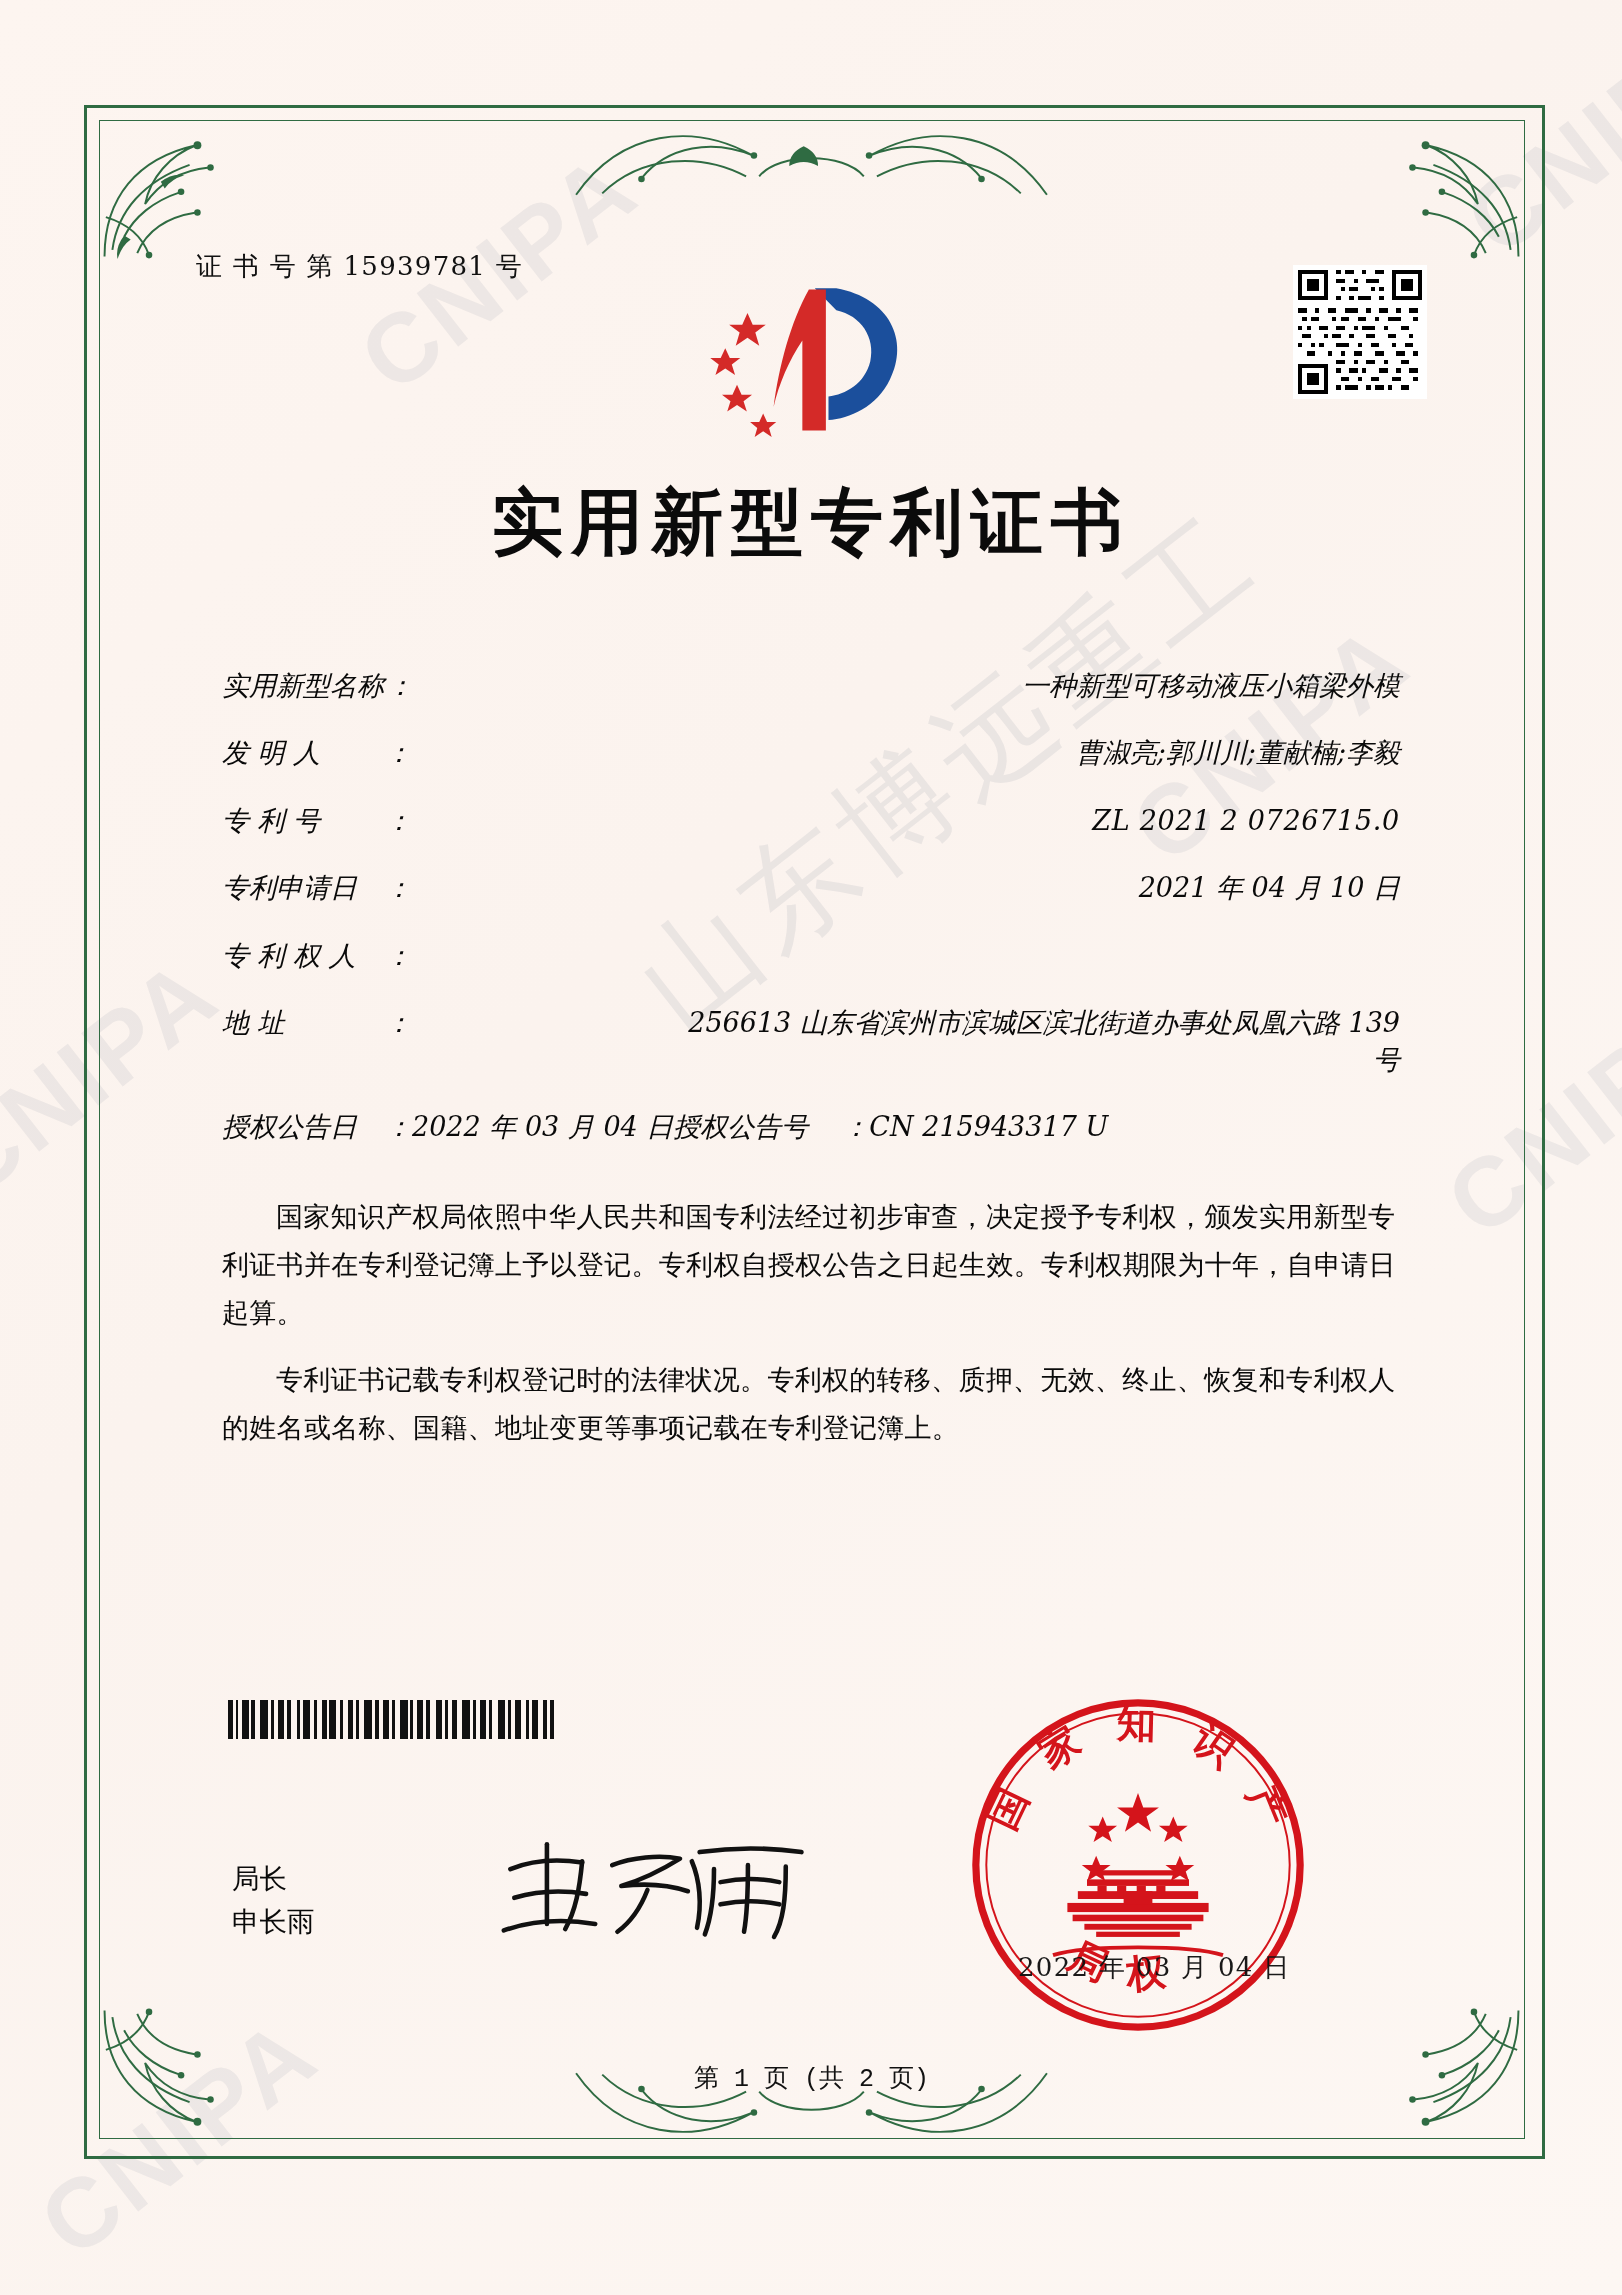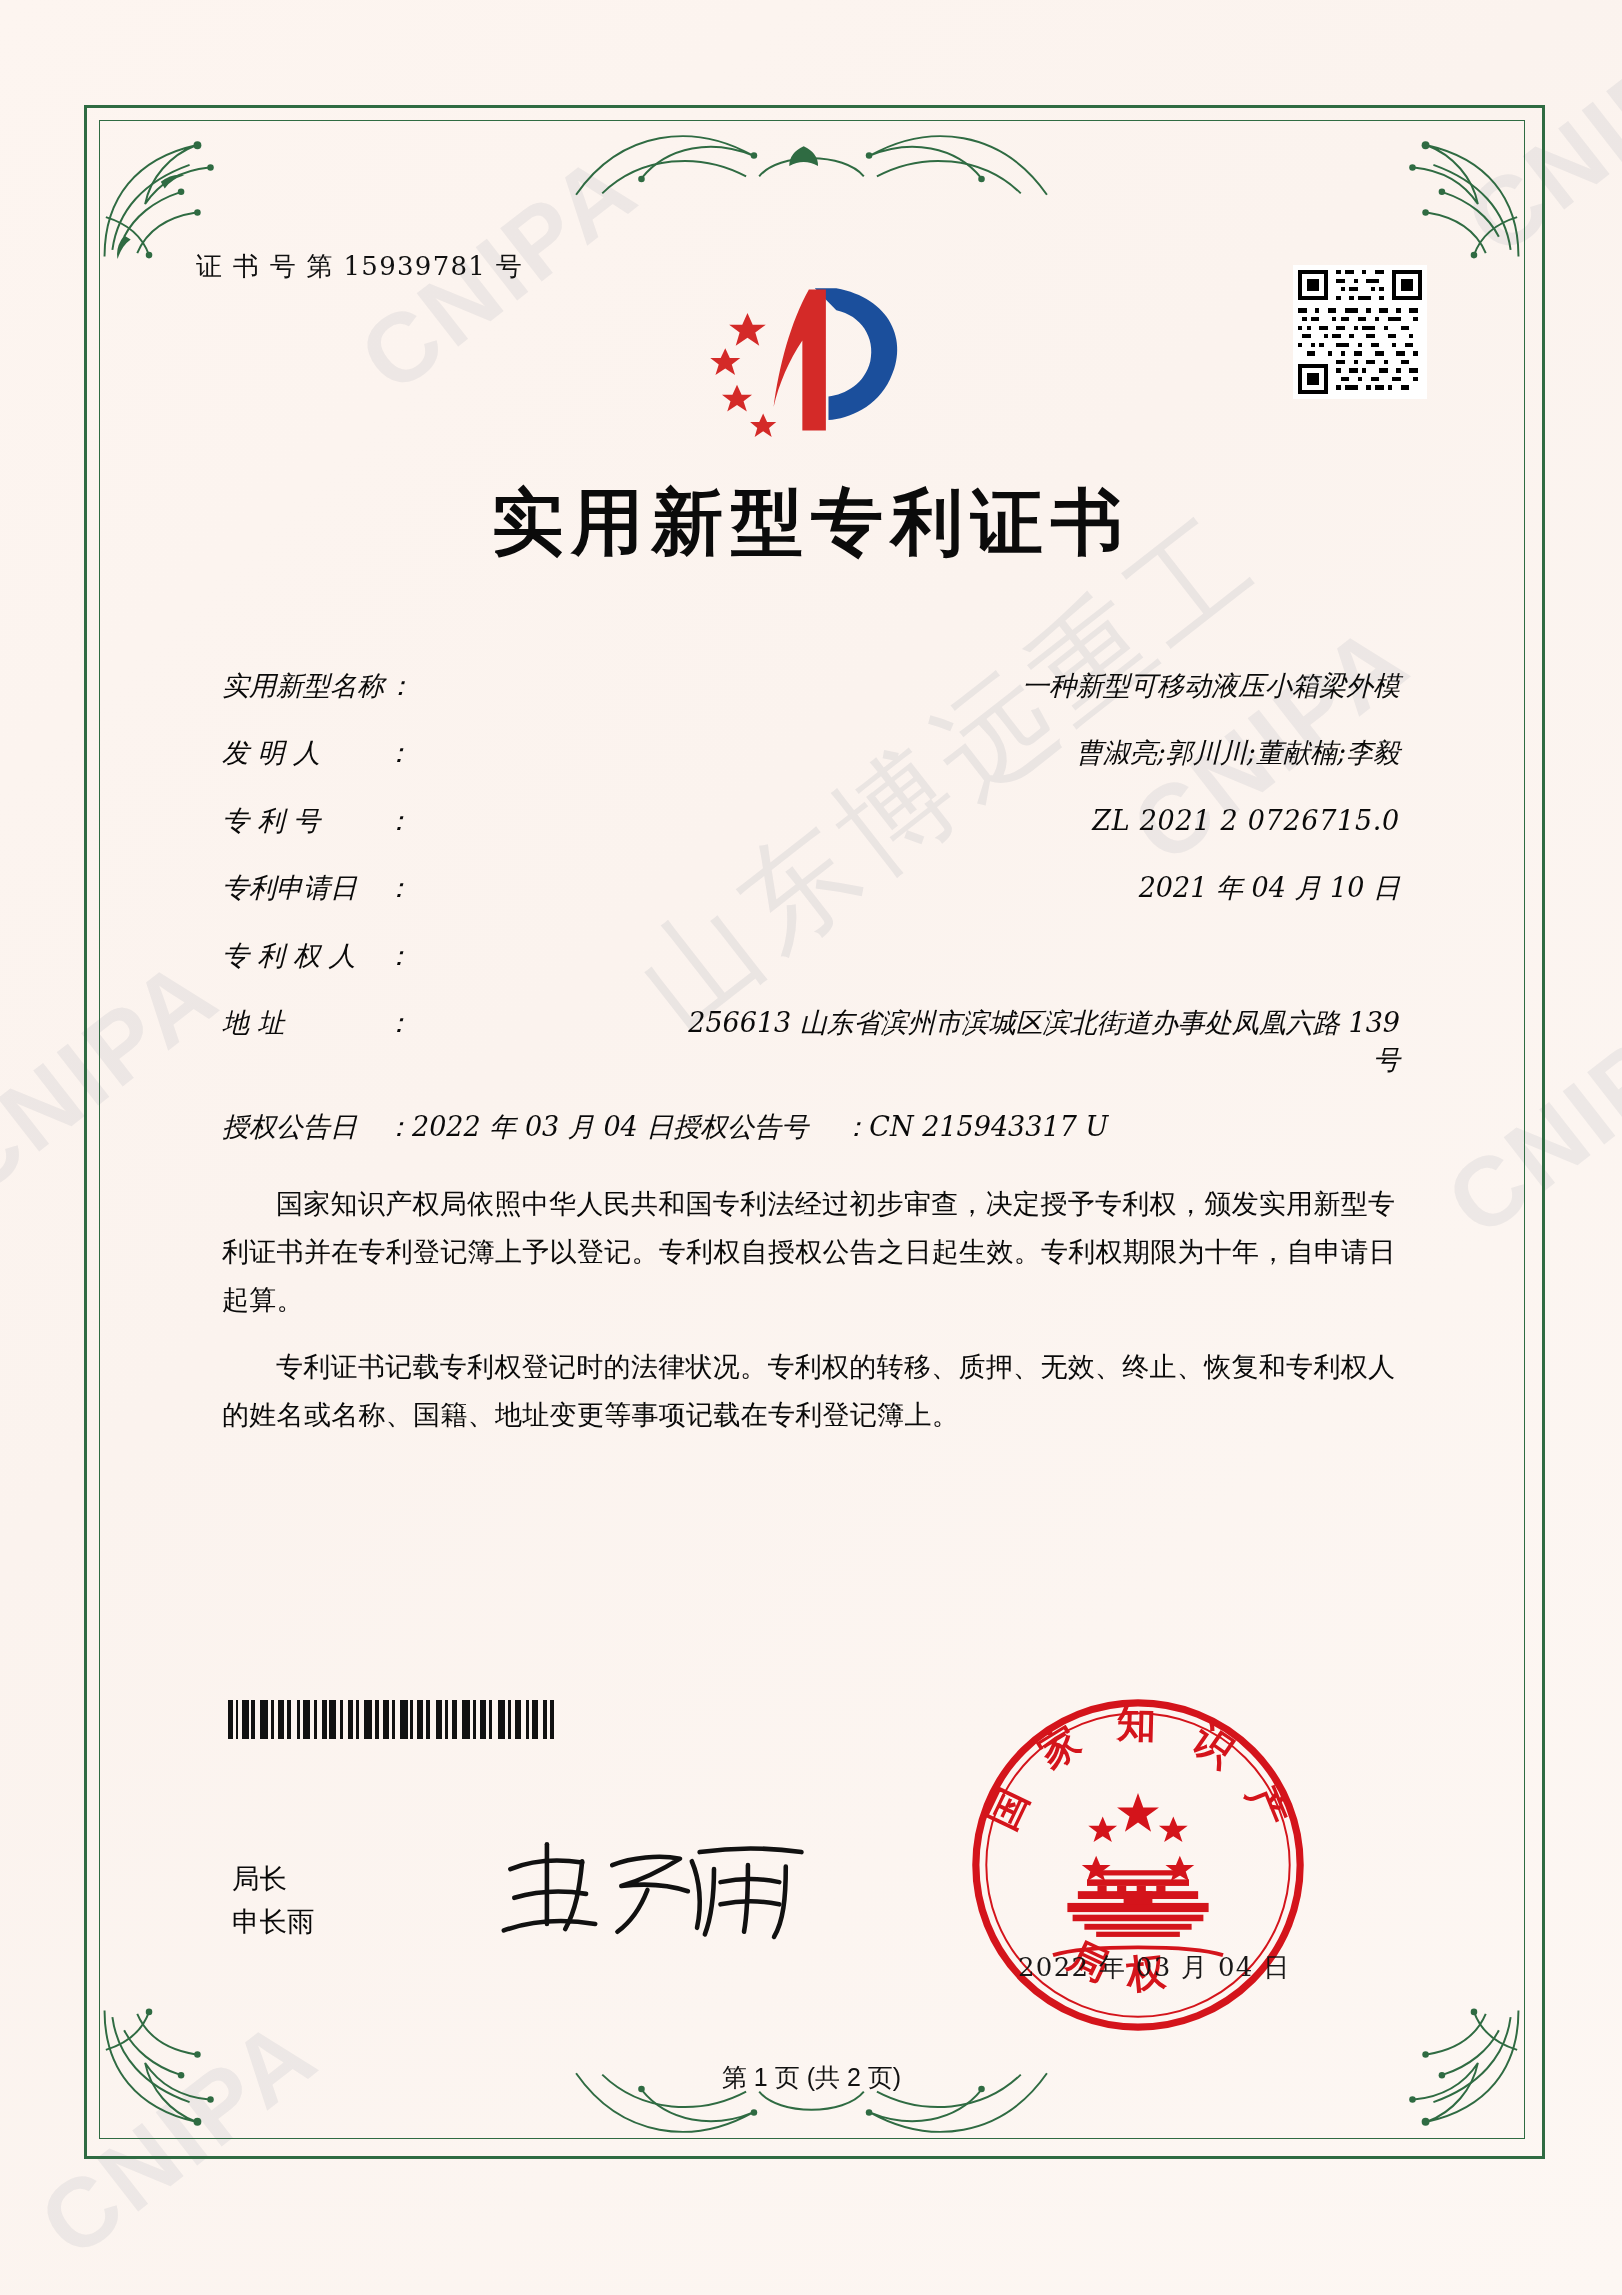--- a/index.html
+++ b/index.html
@@ -181,21 +181,21 @@
   .inline-row .half { display: flex; }
   .inline-row .half.second { }
   .lbl-pub { width: 190px; flex: 0 0 190px; display:flex; justify-content: space-between;}
   .lbl-pubno { width: 196px; flex: 0 0 196px; display:flex; justify-content: space-between;}
 
   .para {
     font-size: 27px;
     line-height: 1.78;
     color: #0a0a0a;
     text-indent: 54px;
-    margin-top: 34px;
+    margin-top: 47px;
     font-family: "DejaVu Serif", serif;
     letter-spacing: 0.3px;
   }
   .para.second { margin-top: 19.6px; }
 
   
   .barcode {
     position: absolute;
     left: 228px;
     top: 1700px;
@@ -246,21 +246,21 @@
   }
 
   .page-num {
     position: absolute;
     left: 0;
     top: 2061px;
     width: 1623px;
     text-align: center;
     font-size: 25px;
     color: #111;
-    font-family: Liberation Sans, sans-serif;
+    font-family: Liberation Mono, monospace;
   }
   .footer-note {
     position: absolute;
     left: 0;
     top: 2205px;
     width: 1623px;
     text-align: center;
     font-size: 25px;
     color: #111;
     font-family: "DejaVu Serif", serif;

